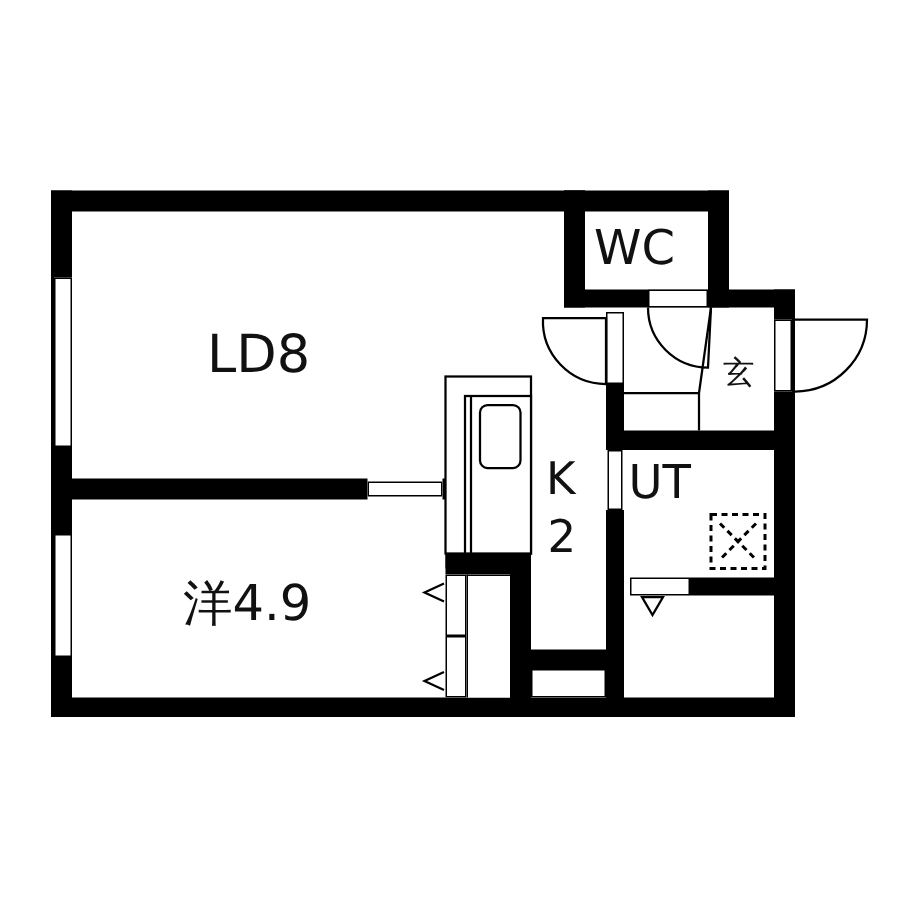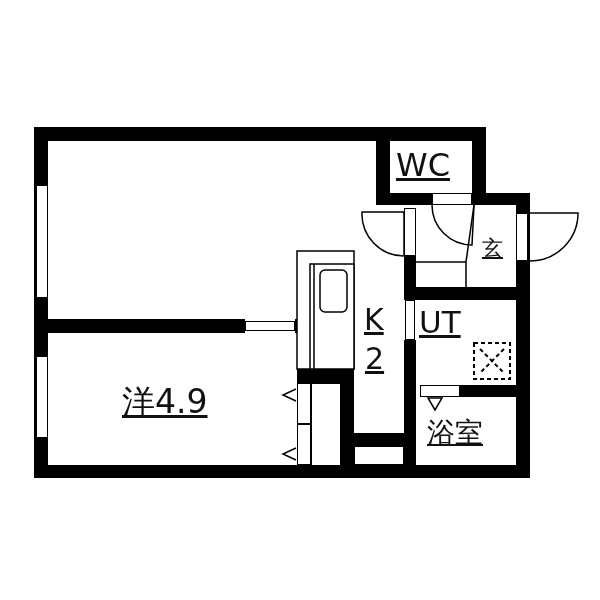--- a/index.html
+++ b/index.html
@@ -1,20 +1,20 @@
 <!DOCTYPE html>
 <html><head>
 <meta charset="utf-8">
 <style>
   html, body { margin:0; padding:0; background:#ffffff; }
   body { width:600px; height:600px; position:relative; overflow:hidden; font-family:"Liberation Sans", sans-serif; }
   .plan { position:absolute; left:0; top:0; width:600px; height:600px; }
   .w { position:absolute; background:#000; }
   .win { position:absolute; background:#fff; border:1.5px solid #000; box-sizing:border-box; }
-  .lbl { position:absolute; color:#111; font-family:"DejaVu Sans", sans-serif; line-height:1; white-space:nowrap;text-decoration:underline; }
+  .lbl { position:absolute; color:#111; font-family:"DejaVu Sans", sans-serif; line-height:1; white-space:nowrap; }
   .room { position:absolute; }
   svg.overlay { position:absolute; left:0; top:0; }
 </style>
 </head>
 <body>
 
 <div class="plan">
 
   <div class="room" style="left:48px;top:141px;width:250px;height:178px;"></div>
   <div class="room" style="left:48px;top:333px;width:250px;height:132px;"></div>
@@ -89,21 +89,21 @@
       <line x1="480" y1="349" x2="504" y2="373"></line>
       <line x1="504" y1="349" x2="480" y2="373"></line>
     </g>
 
     <path d="M428 398 L442 398 L435 410 Z" fill="#fff" stroke="#000" stroke-width="1.5"></path>
 
     <path d="M296 389 L283 395 L296 401" fill="none" stroke="#000" stroke-width="1.5"></path>
     <path d="M296 448 L283 454 L296 460" fill="none" stroke="#000" stroke-width="1.5"></path>
   </svg>
 
+  <div class="lbl" style="left:138px;top:220px;font-size:35px;">LD8</div>
   <div class="lbl" style="left:122px;top:385px;font-size:33px;">洋4.9</div>
   <div class="lbl" style="left:364px;top:305px;font-size:30px;">K</div>
   <div class="lbl" style="left:365px;top:344px;font-size:30px;">2</div>
   <div class="lbl" style="left:396px;top:149px;font-size:32px;">WC</div>
   <div class="lbl" style="left:482px;top:238px;font-size:21px;">玄</div>
   <div class="lbl" style="left:419px;top:307px;font-size:31px;">UT</div>
-  <div class="lbl" style="left:427px;top:419px;font-size:28px;">浴室</div>
 
 </div>
 
 </body></html>

